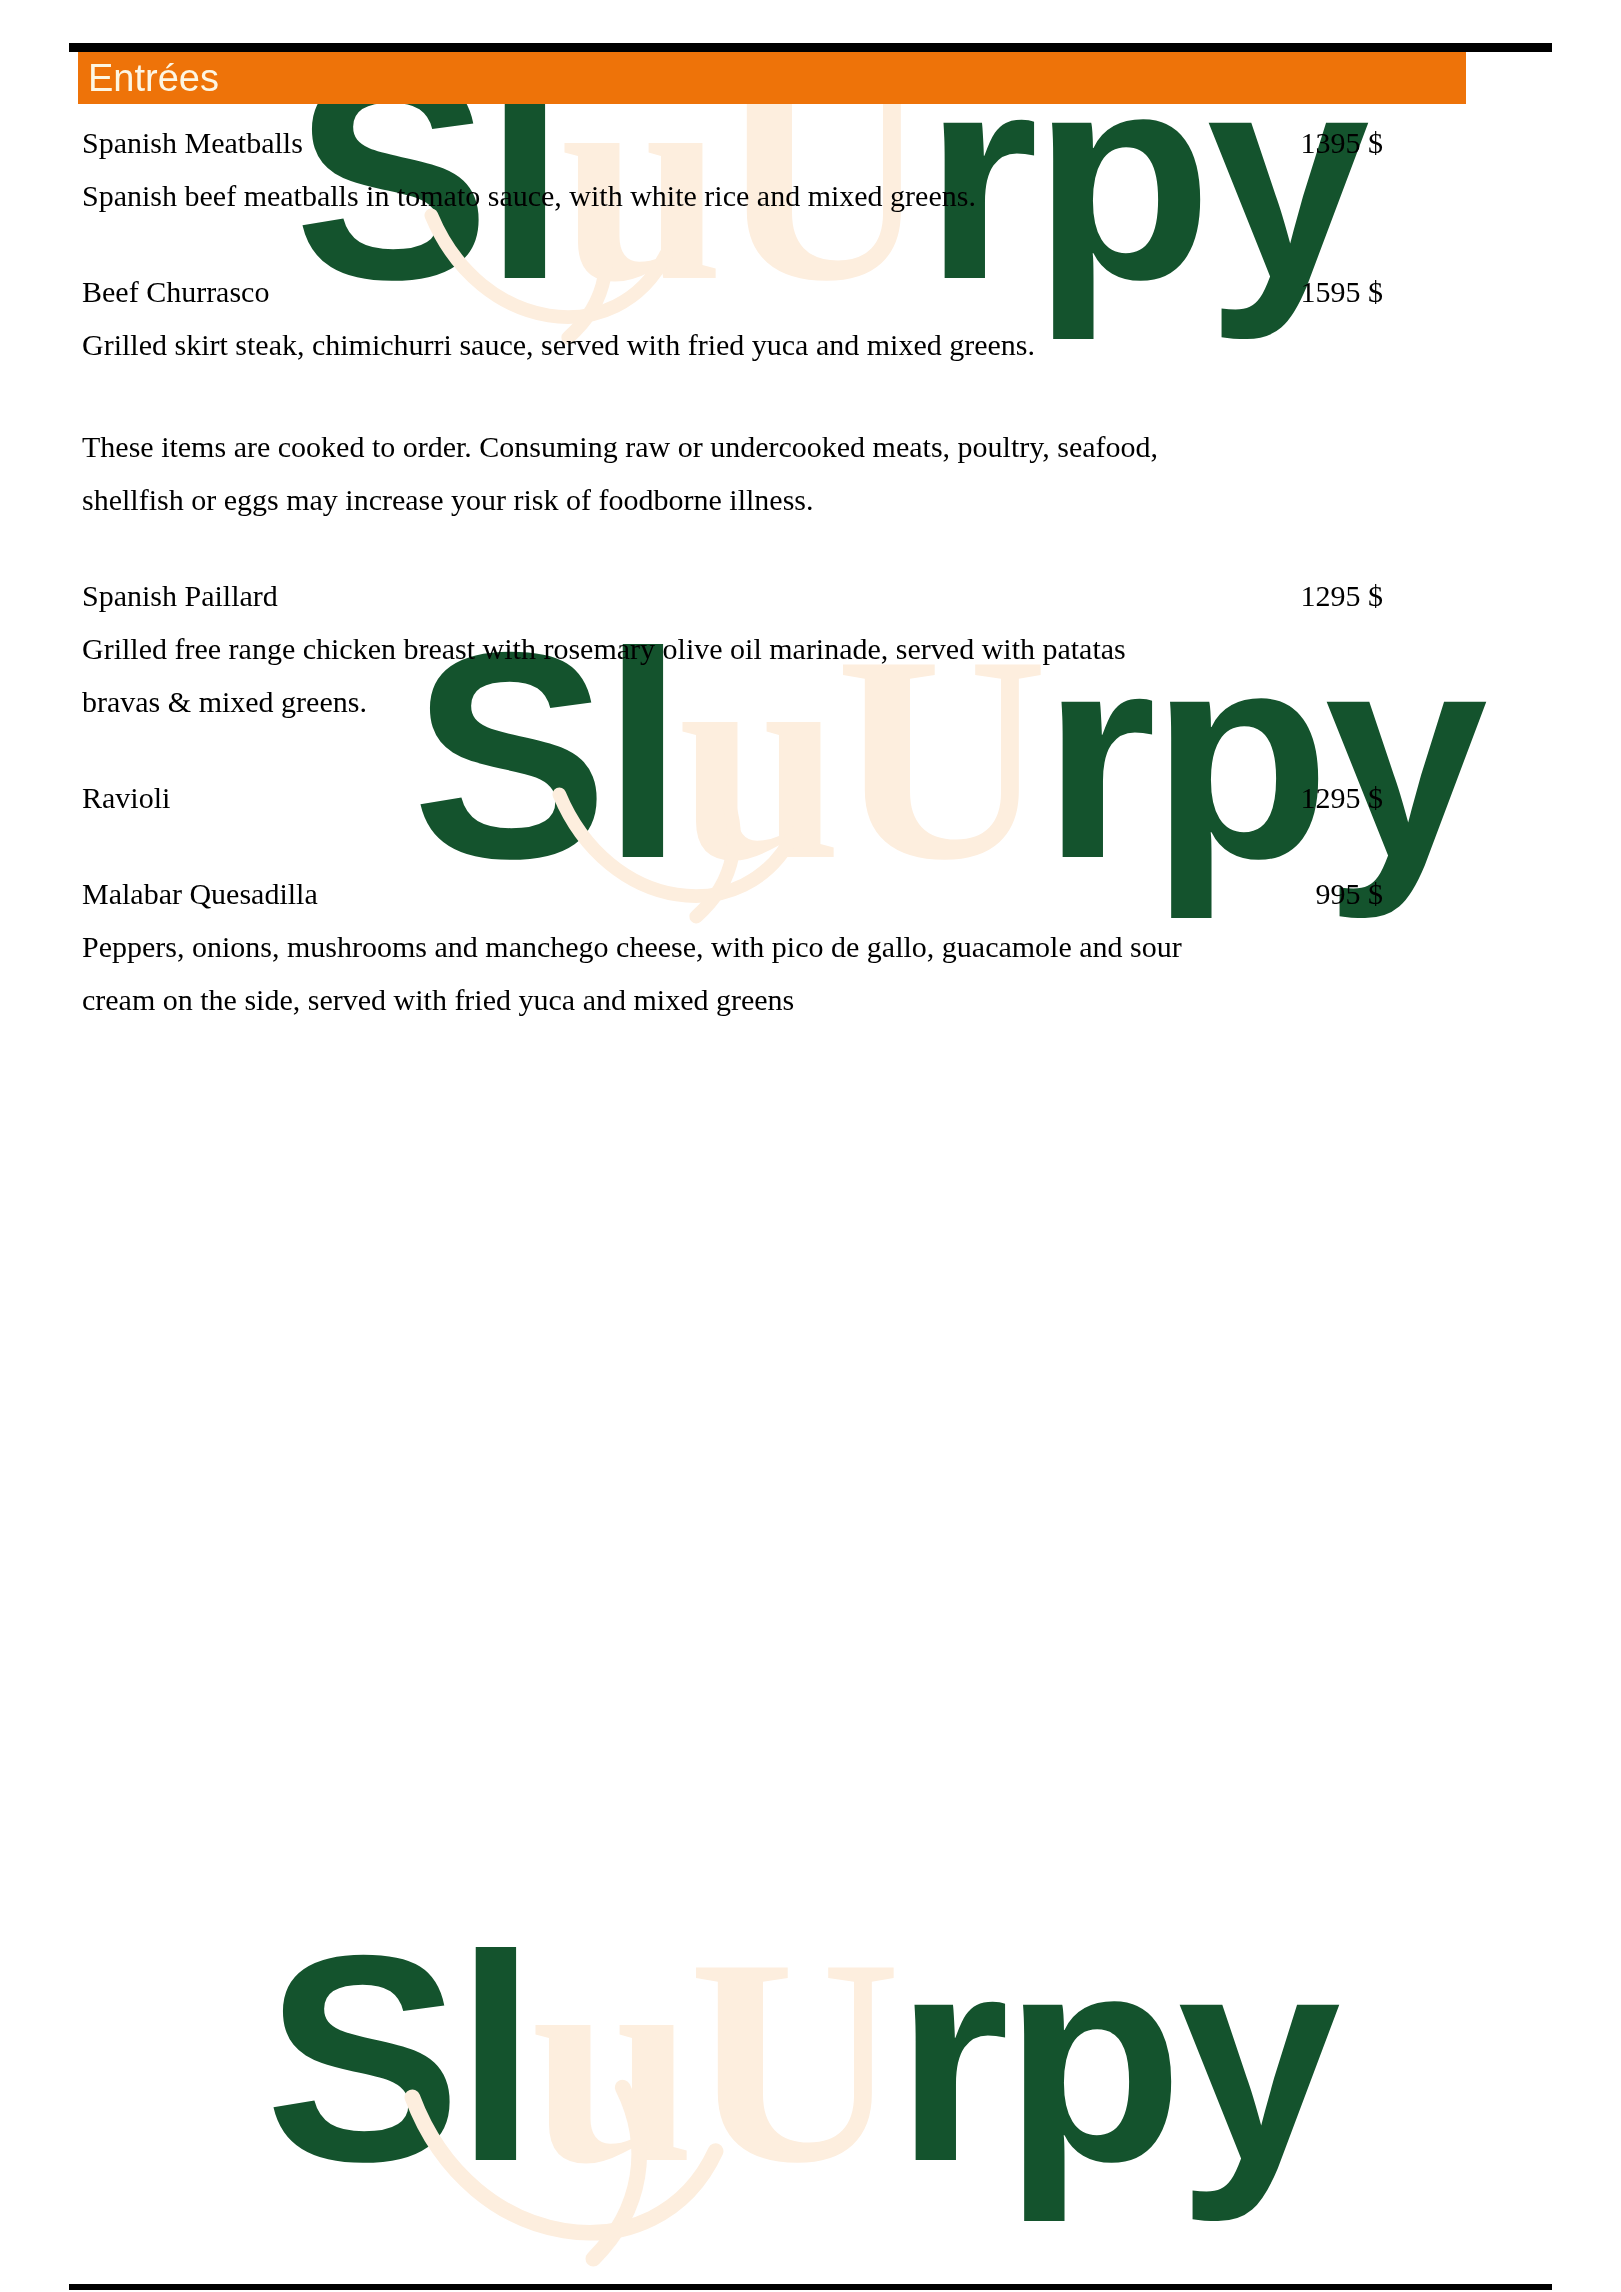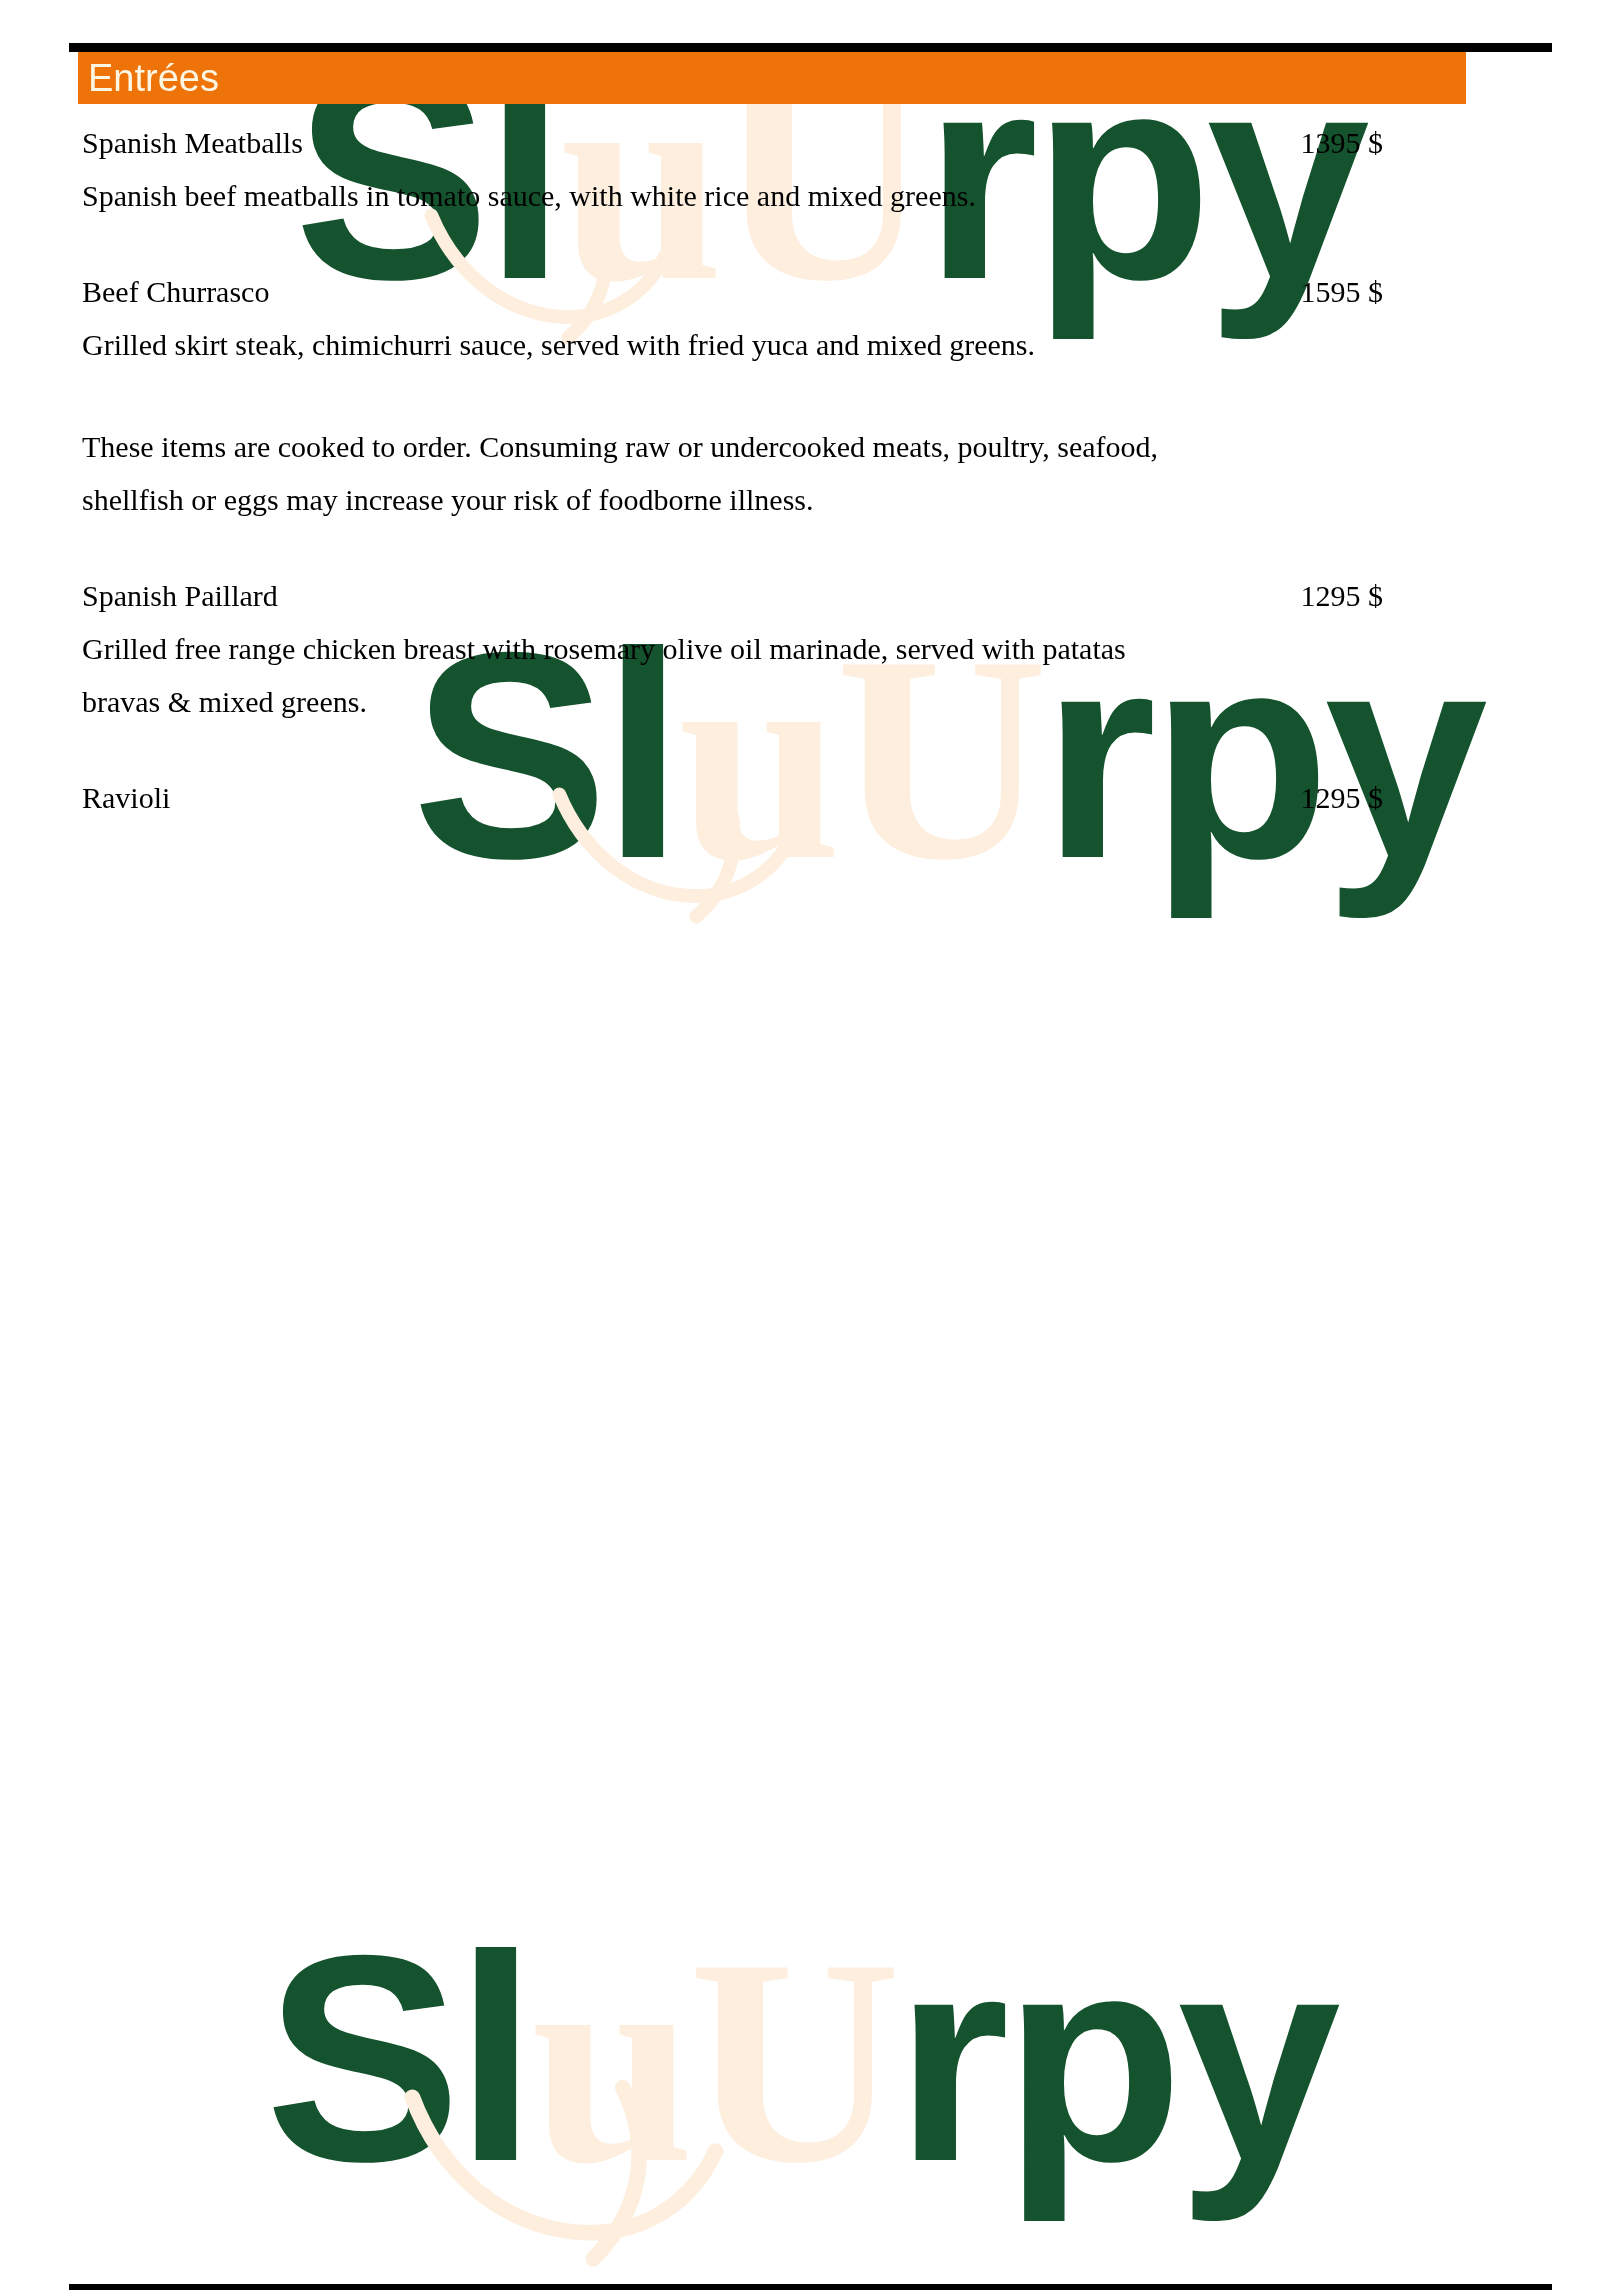--- a/index.html
+++ b/index.html
@@ -214,19 +214,26 @@
       <div class="item-desc">Grilled free range chicken breast with rosemary olive oil marinade, served with patatas bravas &amp; mixed greens.</div>
     </div>
 
     <div class="menu-item">
       <div class="item-head">
         <div class="item-name">Ravioli</div>
         <div class="item-price">1295 $</div>
       </div>
     </div>
 
+    <div class="menu-item">
+      <div class="item-head">
+        <div class="item-name">Malabar Quesadilla</div>
+        <div class="item-price">995 $</div>
+      </div>
+      <div class="item-desc">Peppers, onions, mushrooms and manchego cheese, with pico de gallo, guacamole and sour cream on the side, served with fried yuca and mixed greens</div>
+    </div>
 
   </div>
 
   <div class="footer-rule"></div>
 
 </div>
 
 
 </body></html>

